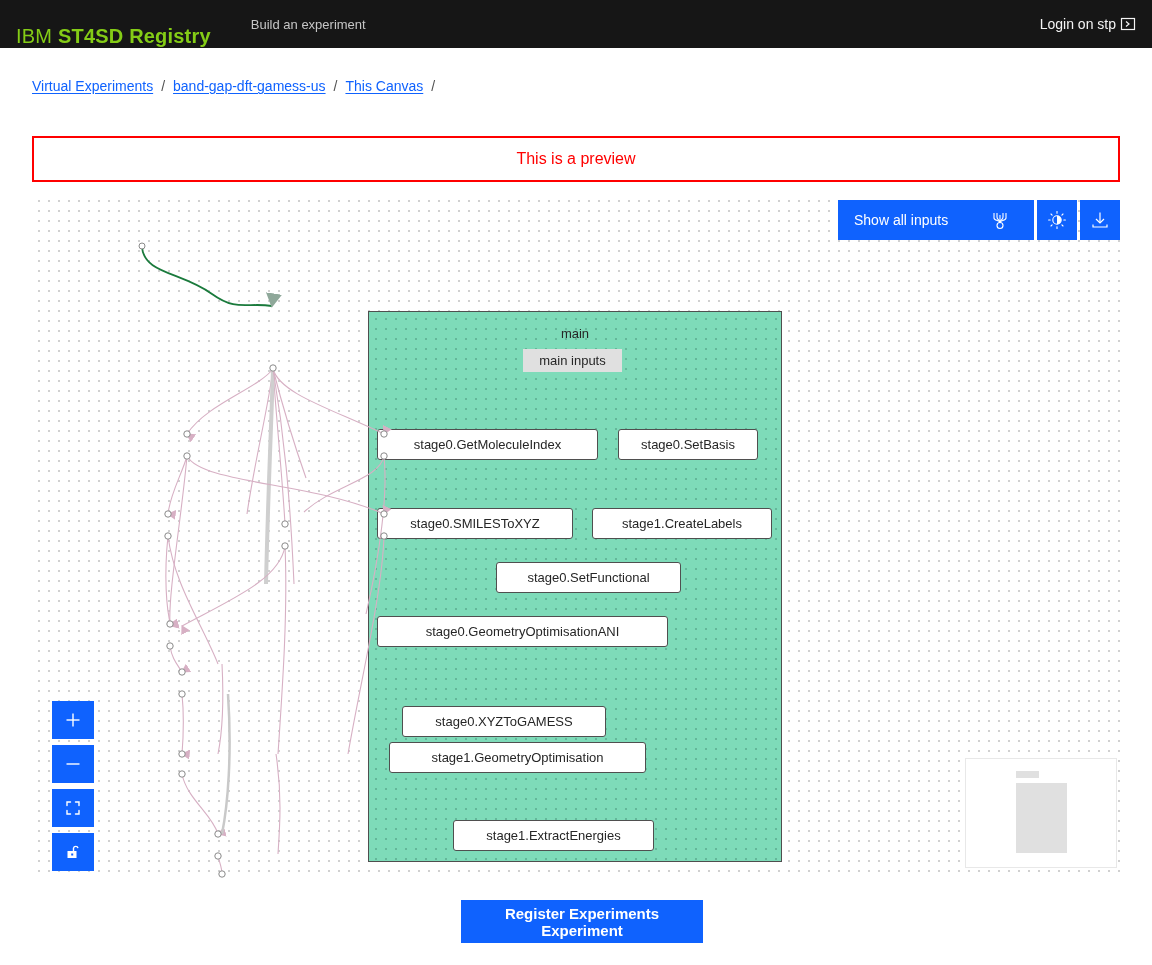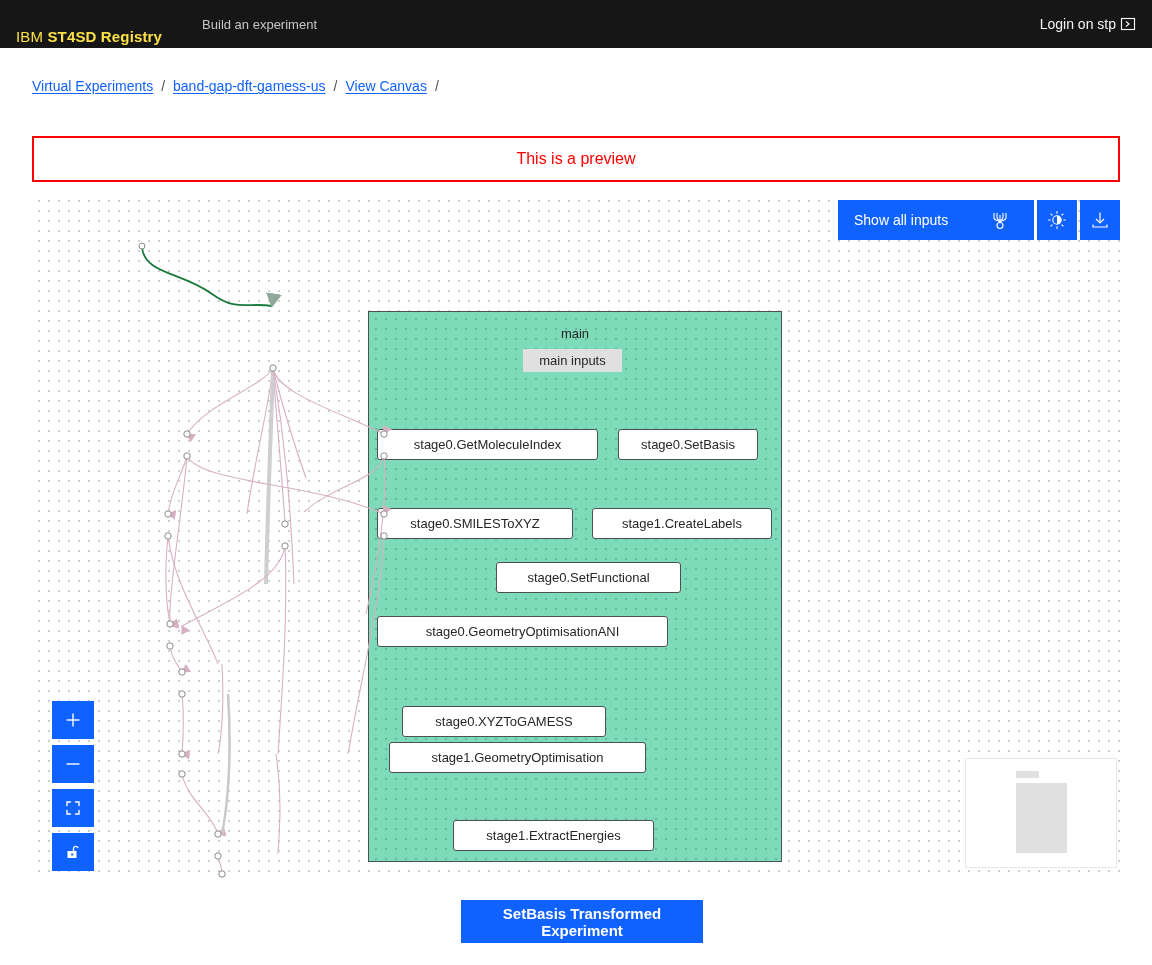--- a/index.html
+++ b/index.html
@@ -20,22 +20,22 @@
   .header {
     position: absolute;
     top: 0; left: 0;
     width: 1152px;
     height: 48px;
     background: #161616;
     display: flex;
     align-items: center;
   }
   .header-brand {
-    color: #fde047;
-    font-size: 15px;
+    color: #84cc16;
+    font-size: 20px;
     margin-left: 16px;
     white-space: nowrap;
     letter-spacing: .01em;
     margin-top: 24px;
   }
   .header-brand .brand-light { font-weight: 400; }
   .header-brand .brand-bold { font-weight: 700; }
   .header-nav-item {
     color: #c6c6c6;
     font-size: 13px;
@@ -293,21 +293,21 @@
       </svg>
     </span>
   </div>
 </div>
 
 <div class="breadcrumb">
   <span class="crumb-link">Virtual Experiments</span>
   <span class="crumb-sep">/</span>
   <span class="crumb-link">band-gap-dft-gamess-us</span>
   <span class="crumb-sep">/</span>
-  <span class="crumb-link">View Canvas</span>
+  <span class="crumb-link">This Canvas</span>
   <span class="crumb-sep">/</span>
 </div>
 
 <div class="preview-banner">
   <span>This is a preview</span>
 </div>
 
 <div class="canvas">
 
   <svg class="edges-svg" viewBox="0 0 1088 686">
@@ -524,13 +524,13 @@
       </span>
     </button>
   </div>
 
   <div class="minimap">
     <div class="mm-bar"></div>
     <div class="mm-block"></div>
   </div>
 </div>
 
-<button class="register-btn">SetBasis Transformed Experiment</button>
+<button class="register-btn">Register Experiments Experiment</button>
 
 </body></html>

